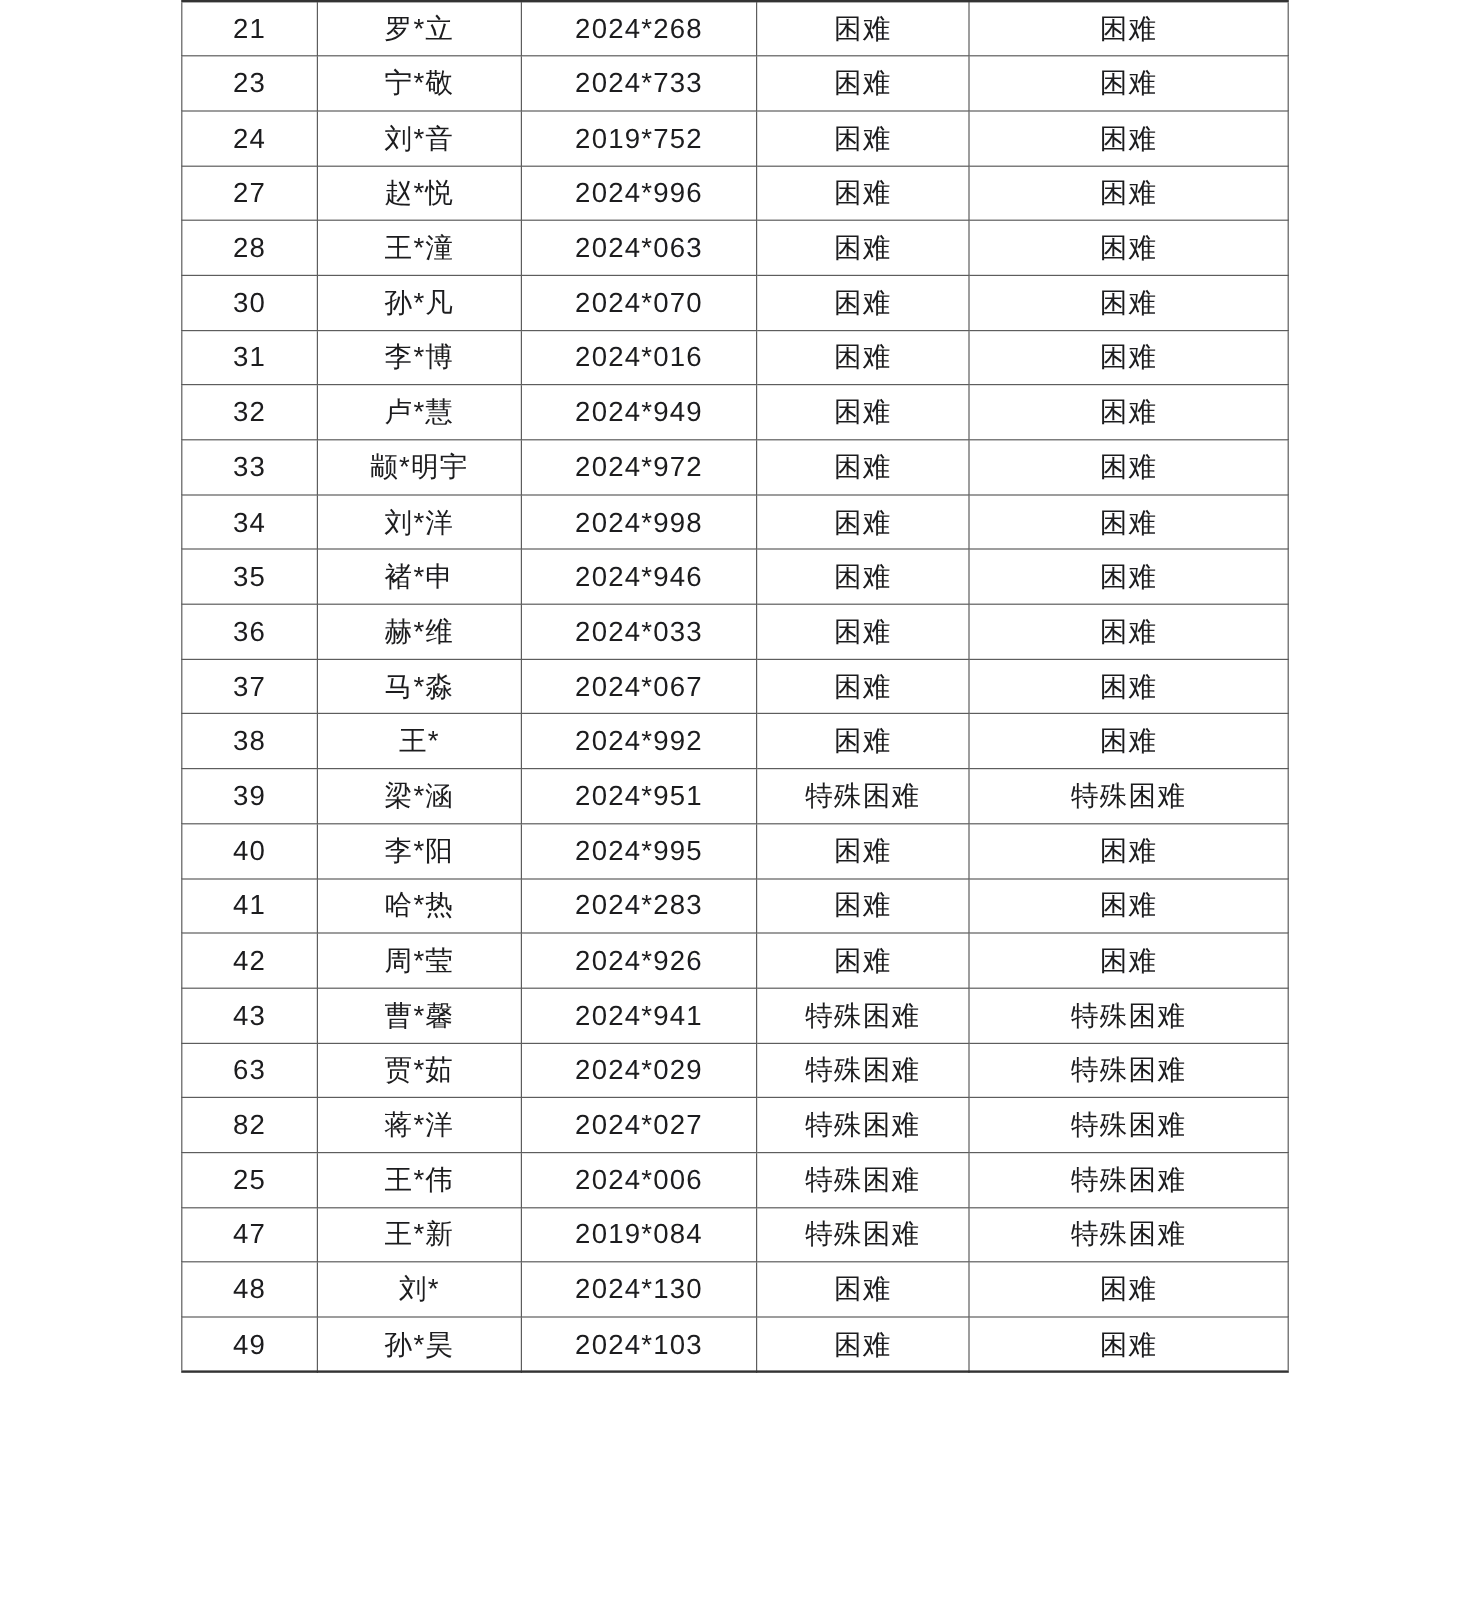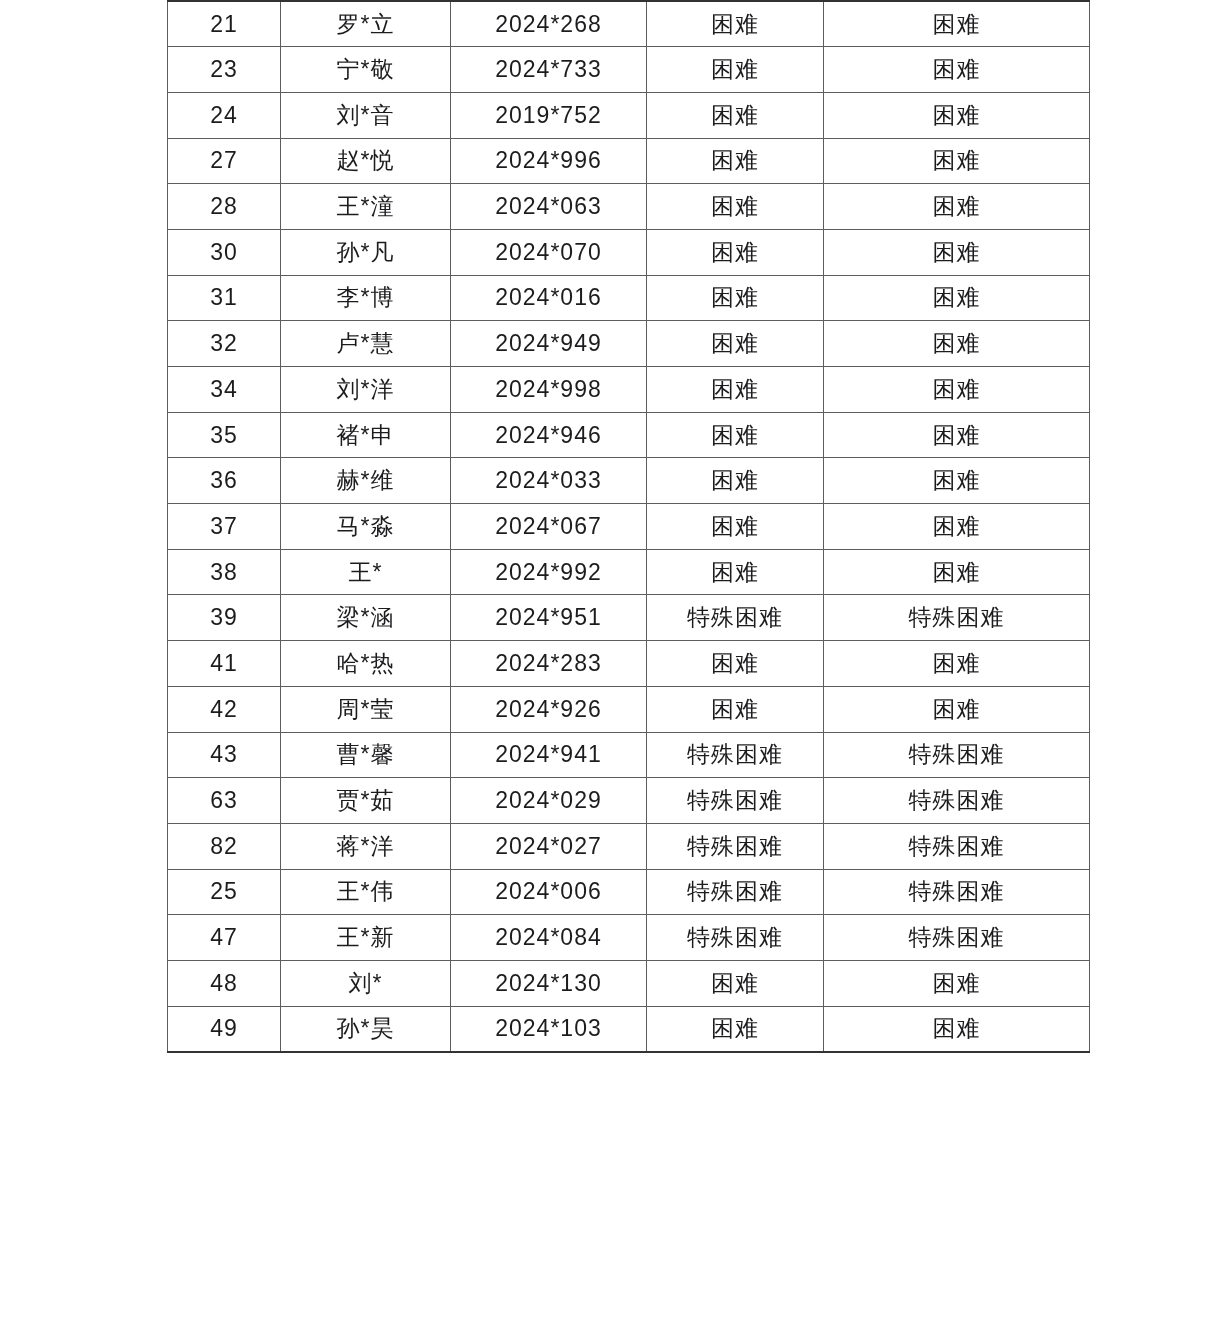--- a/index.html
+++ b/index.html
@@ -4,21 +4,20 @@
 <style>
   * { margin: 0; padding: 0; box-sizing: border-box; }
   html, body { background: #ffffff; }
   .screen {
     position: relative;
     width: 1173px;
     height: 1332px;
     background: #ffffff;
     overflow: hidden;
     font-family: "Liberation Sans", "DejaVu Sans", sans-serif;
-    margin-left: 16px;
   }
   table.aid-table {
     position: absolute;
     left: 151px;
     top: 0px;
     width: 922px;
     table-layout: fixed;
     border-collapse: collapse;
     border-top: 2px solid #333333;
     border-bottom: 2px solid #333333;
@@ -115,20 +114,27 @@
           <td>困难</td>
         </tr>
         <tr>
           <td>32</td>
           <td>卢*慧</td>
           <td>2024*949</td>
           <td>困难</td>
           <td>困难</td>
         </tr>
         <tr>
+          <td>33</td>
+          <td>颛*明宇</td>
+          <td>2024*972</td>
+          <td>困难</td>
+          <td>困难</td>
+        </tr>
+        <tr>
           <td>34</td>
           <td>刘*洋</td>
           <td>2024*998</td>
           <td>困难</td>
           <td>困难</td>
         </tr>
         <tr>
           <td>35</td>
           <td>褚*申</td>
           <td>2024*946</td>
@@ -157,20 +163,27 @@
           <td>困难</td>
         </tr>
         <tr>
           <td>39</td>
           <td>梁*涵</td>
           <td>2024*951</td>
           <td>特殊困难</td>
           <td>特殊困难</td>
         </tr>
         <tr>
+          <td>40</td>
+          <td>李*阳</td>
+          <td>2024*995</td>
+          <td>困难</td>
+          <td>困难</td>
+        </tr>
+        <tr>
           <td>41</td>
           <td>哈*热</td>
           <td>2024*283</td>
           <td>困难</td>
           <td>困难</td>
         </tr>
         <tr>
           <td>42</td>
           <td>周*莹</td>
           <td>2024*926</td>
@@ -201,21 +214,21 @@
         <tr>
           <td>25</td>
           <td>王*伟</td>
           <td>2024*006</td>
           <td>特殊困难</td>
           <td>特殊困难</td>
         </tr>
         <tr>
           <td>47</td>
           <td>王*新</td>
-          <td>2024*084</td>
+          <td>2019*084</td>
           <td>特殊困难</td>
           <td>特殊困难</td>
         </tr>
         <tr>
           <td>48</td>
           <td>刘*</td>
           <td>2024*130</td>
           <td>困难</td>
           <td>困难</td>
         </tr>

